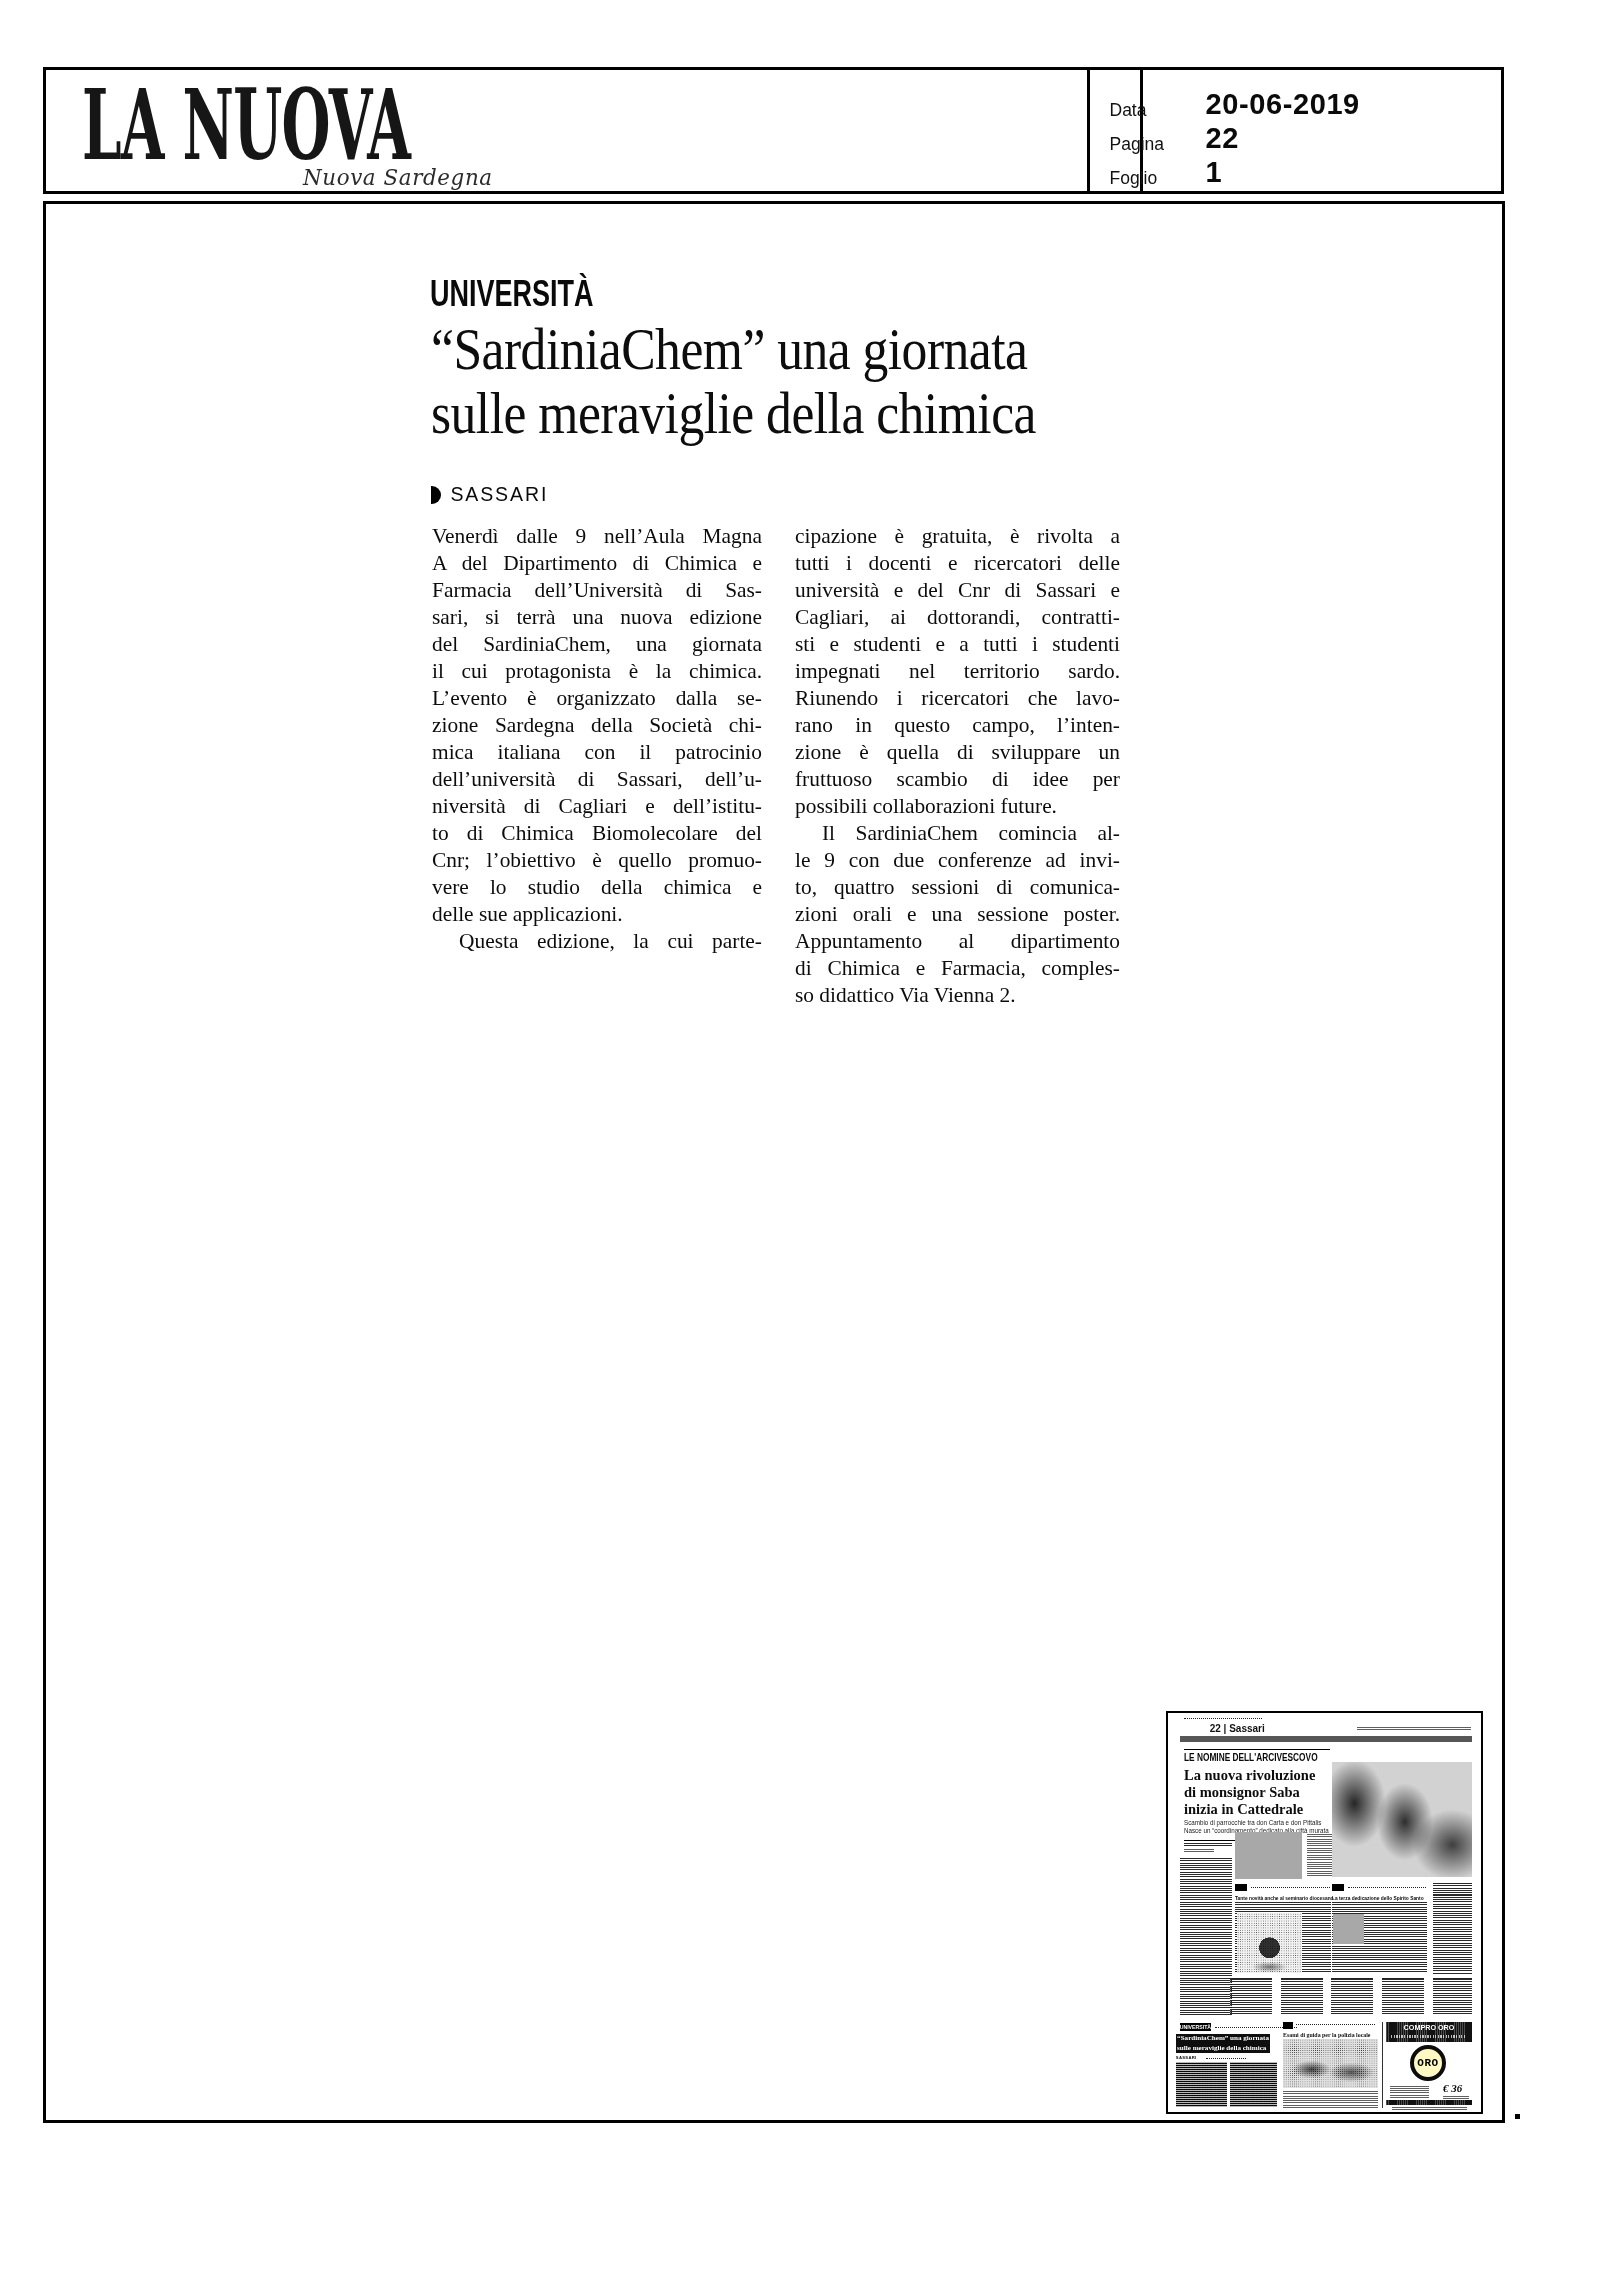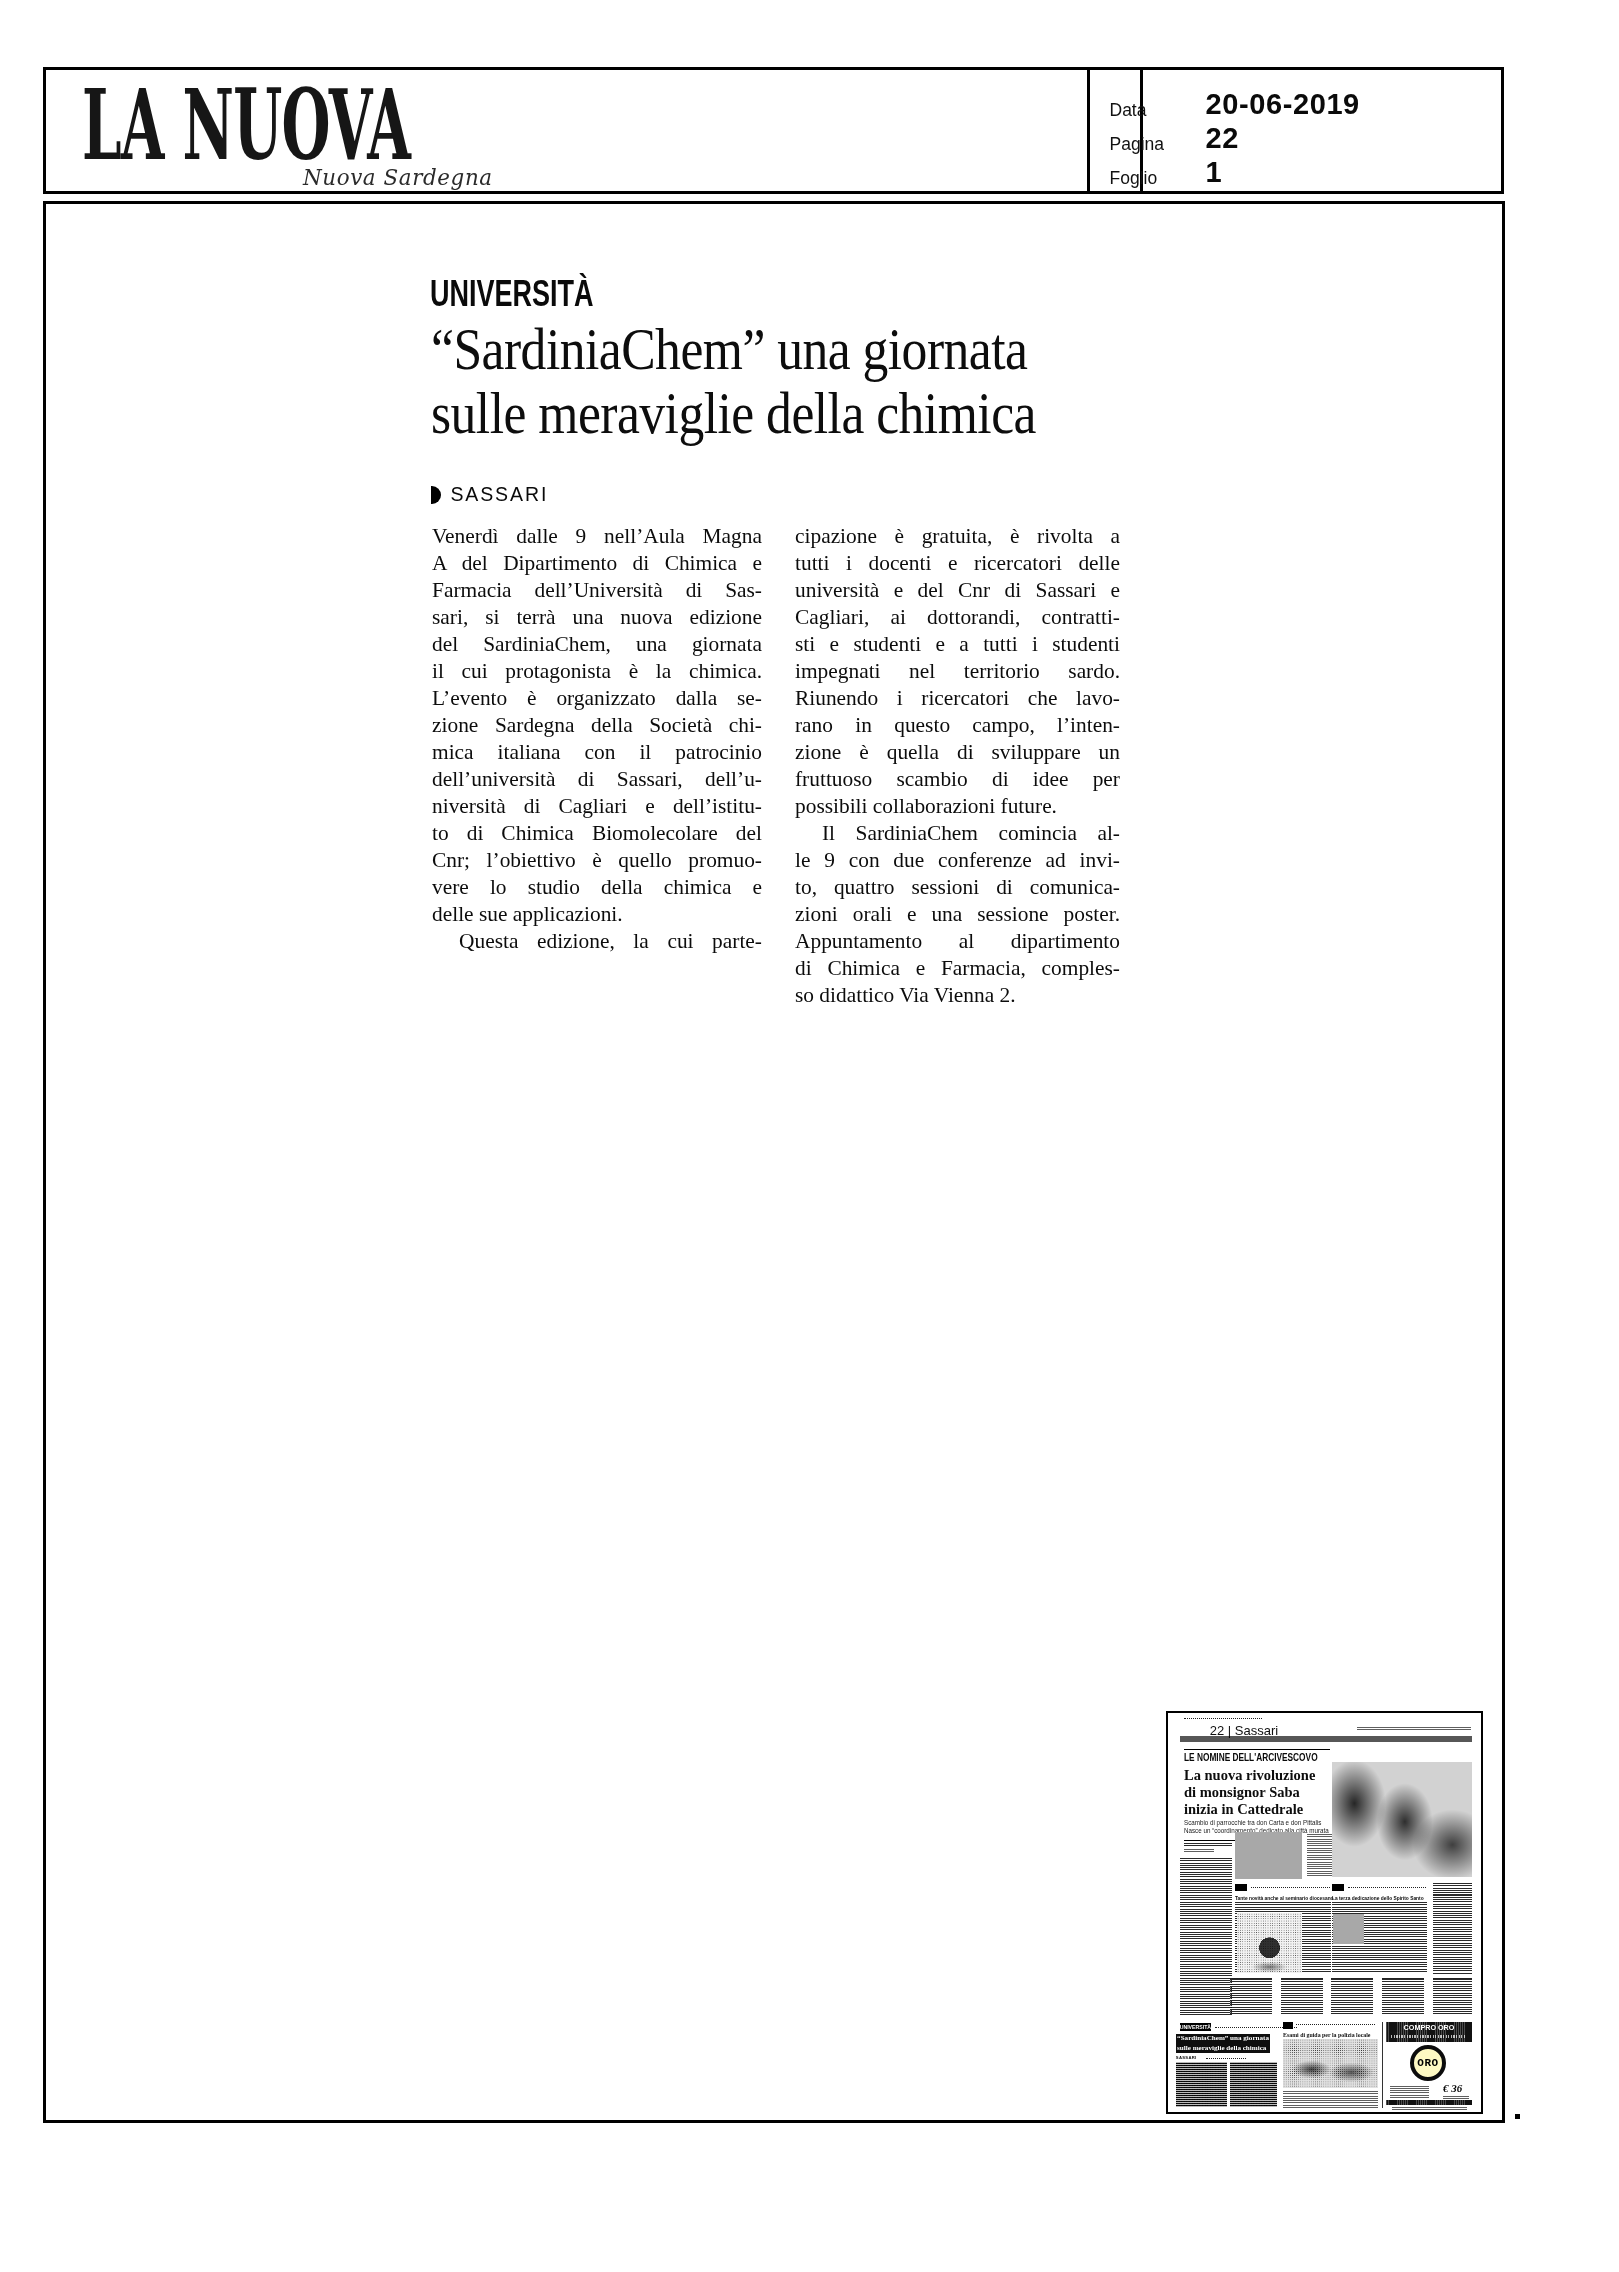--- a/index.html
+++ b/index.html
@@ -82,21 +82,21 @@
         radial-gradient(ellipse 22px 6.5px at 50% 90%, rgba(0,0,0,.5), rgba(0,0,0,0) 80%),
         radial-gradient(rgba(0,0,0,.7) 0.5px, rgba(0,0,0,0) 0.6px);
         background-size:100% 100%,100% 100%,2.3px 2.3px; }
   .dotrule { background-image: radial-gradient(#000 0.6px, rgba(0,0,0,0) 0.8px); background-size:1.9px 1.9px; }
   .dotline { border-top:1.3px dotted #222; }
   .micon { background:#000; }
   .vline { border-left:1.3px solid #333; }
 
   
   .thumb { left:1166px; top:1711px; width:317px; height:403px; border:2.6px solid #000; background:#fff; }
-  .t-pagehead { font-family:"Liberation Sans", sans-serif; font-size:13px; font-weight:normal; color:#111;padding-left:30px; }
+  .t-pagehead { font-family:"Liberation Sans", sans-serif; font-size:10px; font-weight:bold; color:#111;padding-left:30px; }
   .t-masthead-kicker { font-family:"Liberation Sans", sans-serif; font-weight:800; font-size:10.4px;
       transform:scaleX(.8); transform-origin:left top; white-space:nowrap; color:#0a0a0a; }
   .t-headline { font-size:15.6px; font-weight:bold; line-height:17px; transform:scaleX(.93);
       transform-origin:left top; white-space:nowrap; color:#0d0d0d; }
   .t-subhead { font-family:"Liberation Sans", sans-serif; font-size:6.5px; line-height:8.4px;
       transform:scaleX(.96); transform-origin:left top; white-space:nowrap; color:#222; }
   .t-subtitle { font-family:"Liberation Sans", sans-serif; font-weight:bold; font-size:5px;
       transform:scaleX(.97); transform-origin:left top; white-space:nowrap; color:#0a0a0a; }
   .t-seclabel { background:#000; color:#fff; font-family:"Liberation Sans", sans-serif;
       font-weight:bold; font-size:5.2px; line-height:8.4px; text-align:center; }

